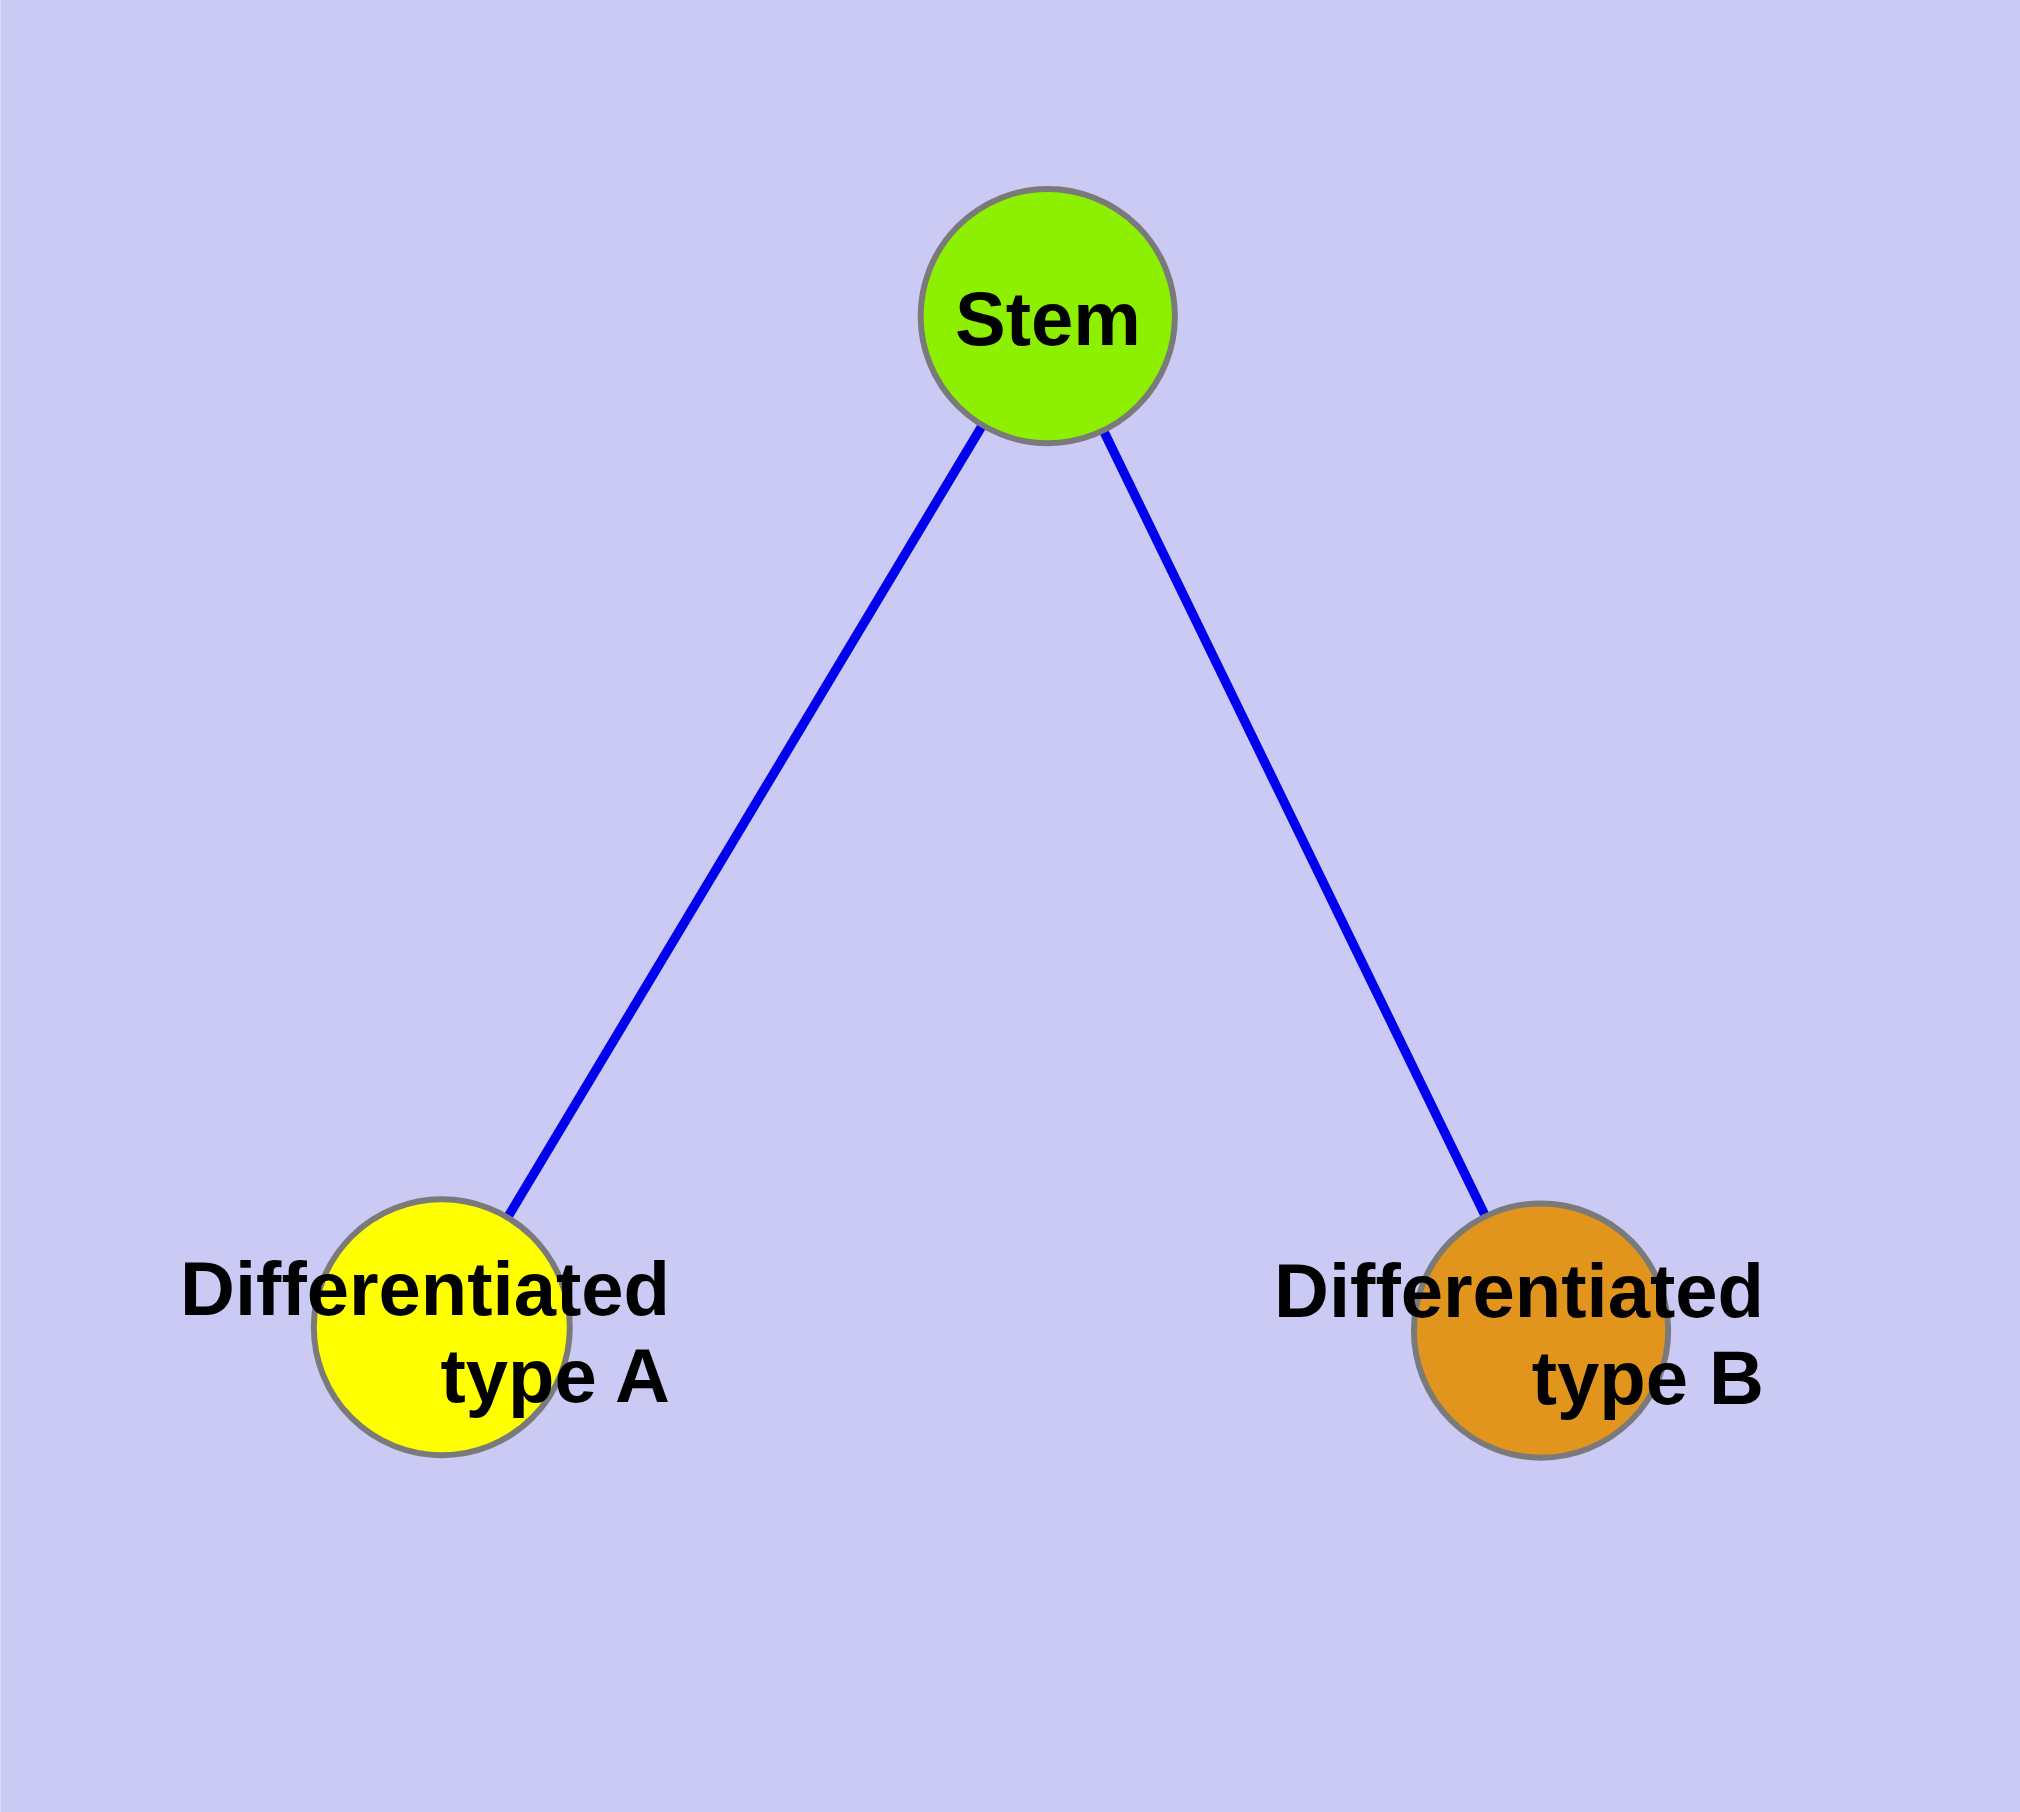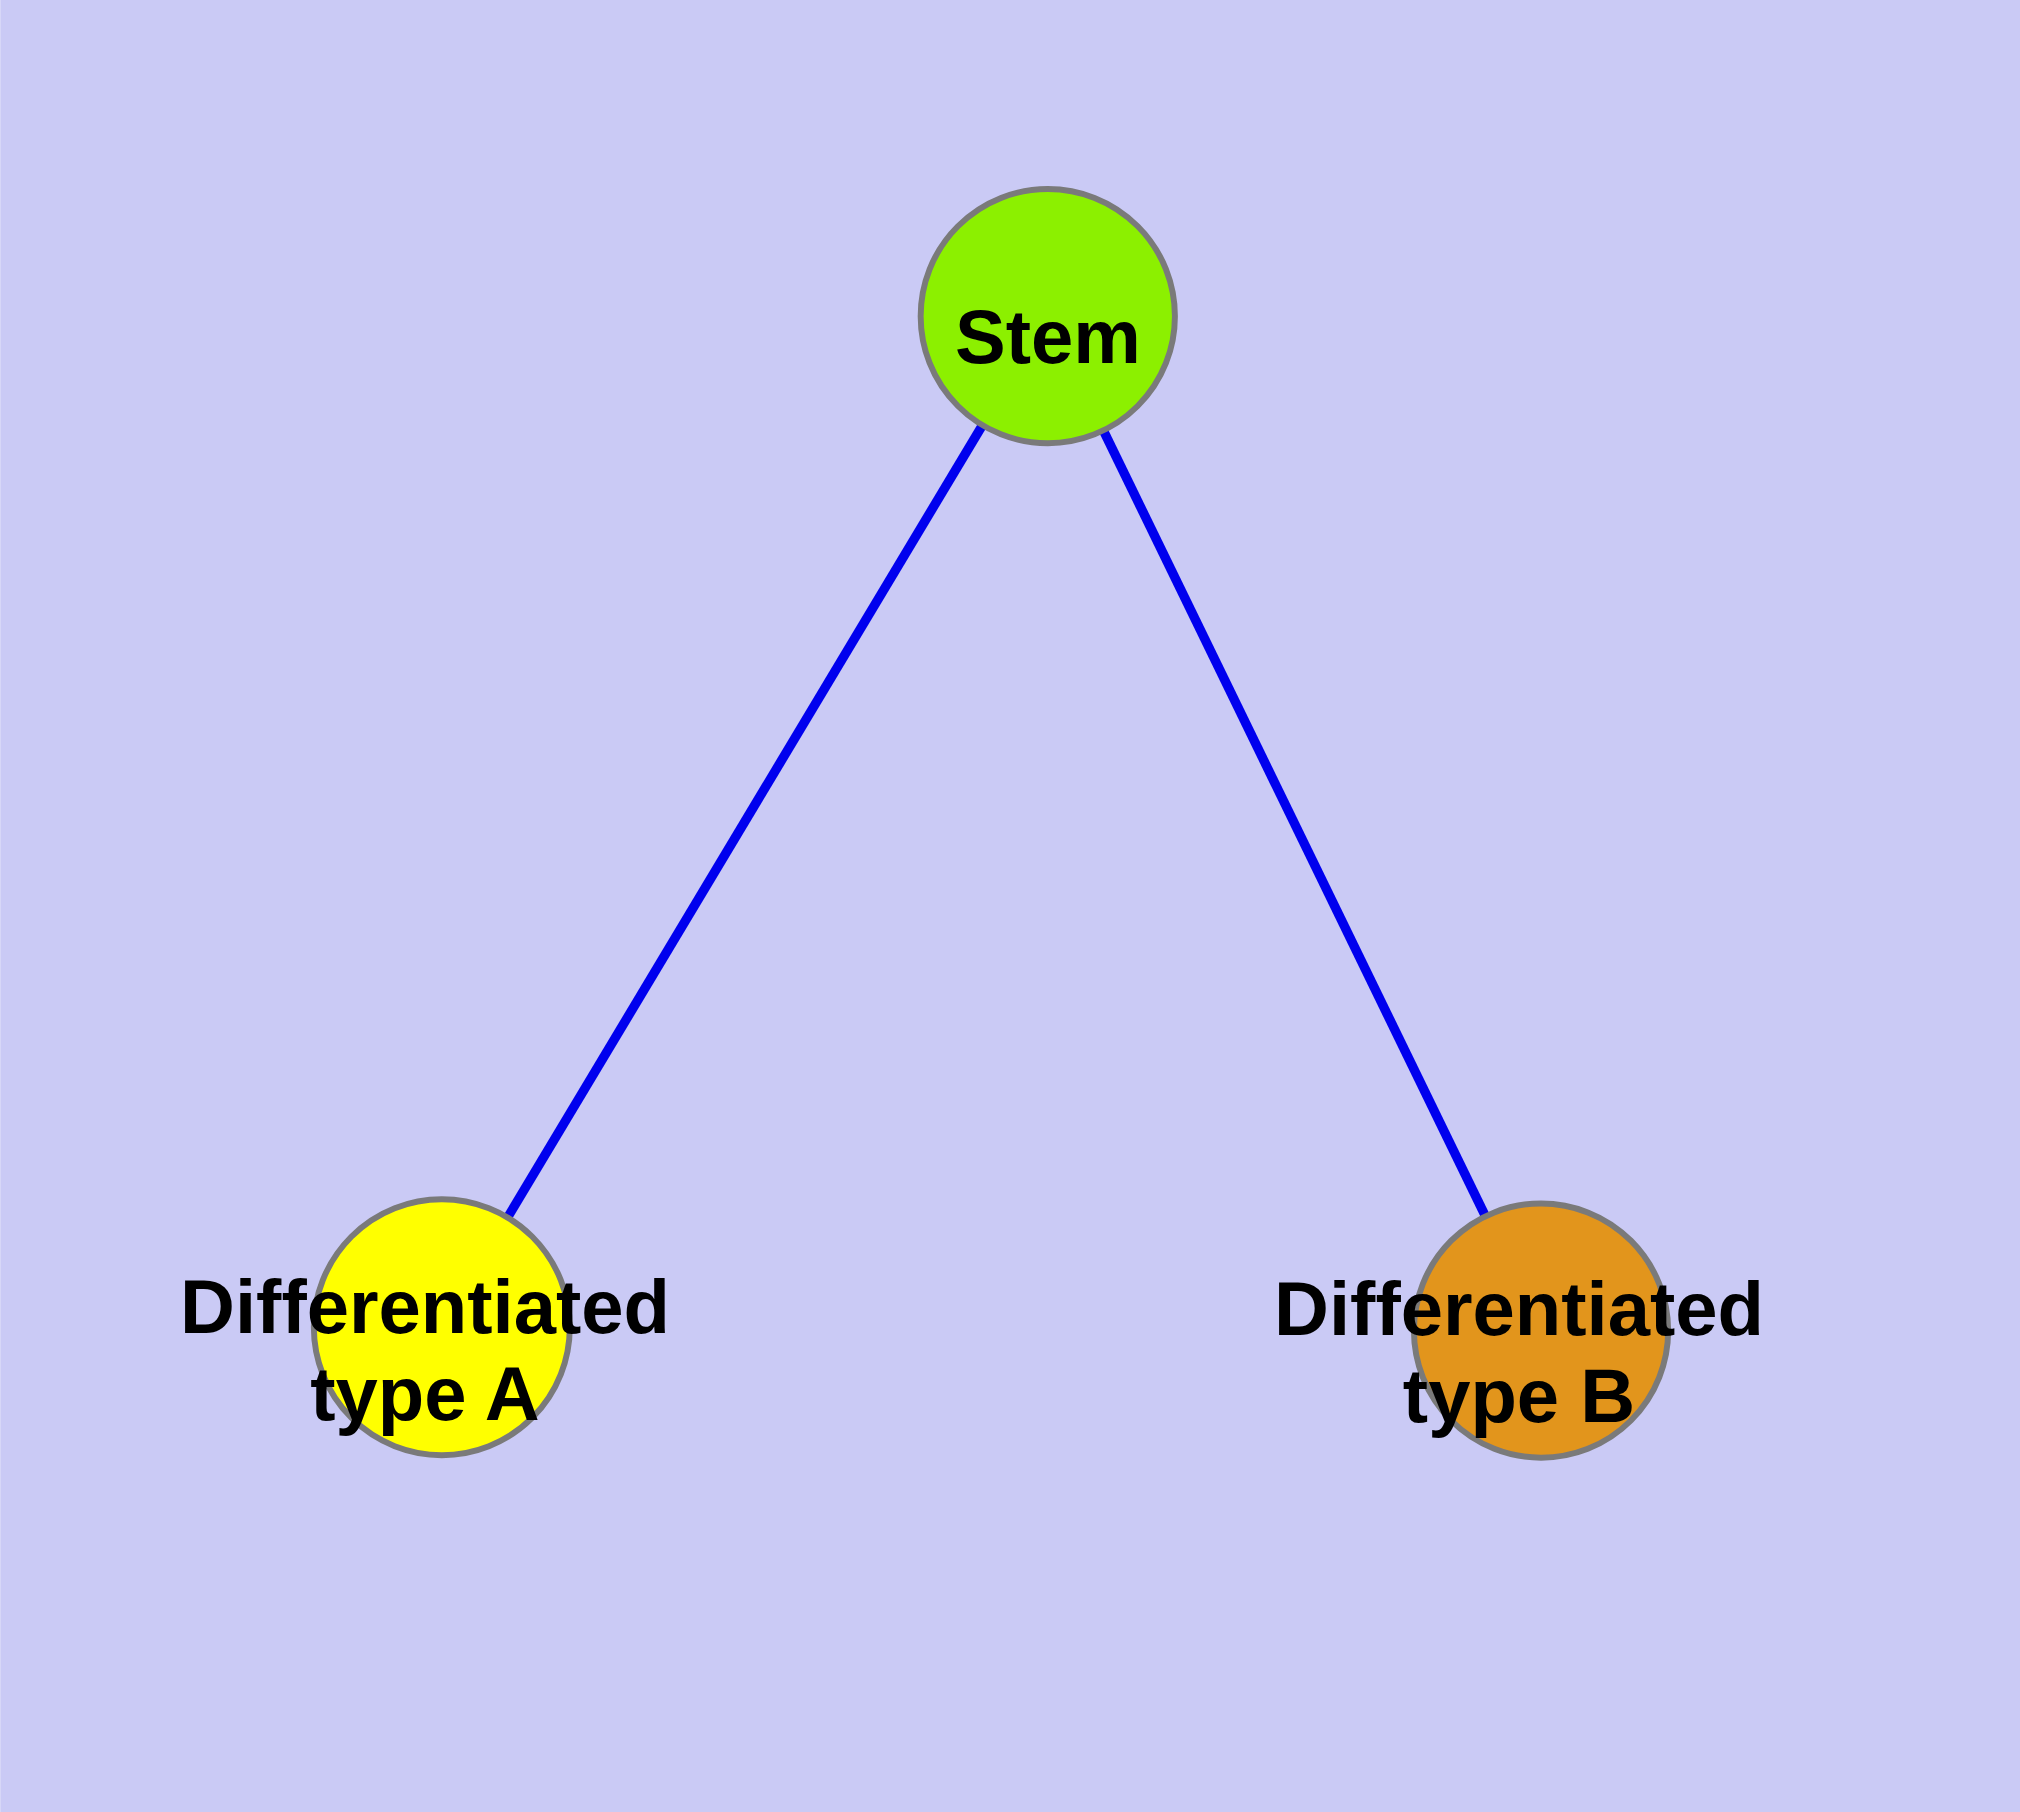--- a/index.html
+++ b/index.html
@@ -20,24 +20,23 @@
     top: 0;
     display: block;
   }
   .node-label {
     position: absolute;
     transform: translate(-50%, -50%);
     font-weight: bold;
     font-size: 76px;
     line-height: 1.15;
     color: #000000;
-    text-align: center;
+    text-align: right;
     white-space: pre-line;
     pointer-events: none;
-    margin-top: 18px;
   }
   .label-stem   { left: 1048px; top: 319px; }
   .label-type-a { left: 425px;  top: 1332px; }
   .label-type-b { left: 1519px; top: 1334px; }
 </style>
 </head>
 <body>
 
 <div class="canvas">
   <svg width="2021" height="1812" viewBox="0 0 2384 2138" xmlns="http://www.w3.org/2000/svg">

